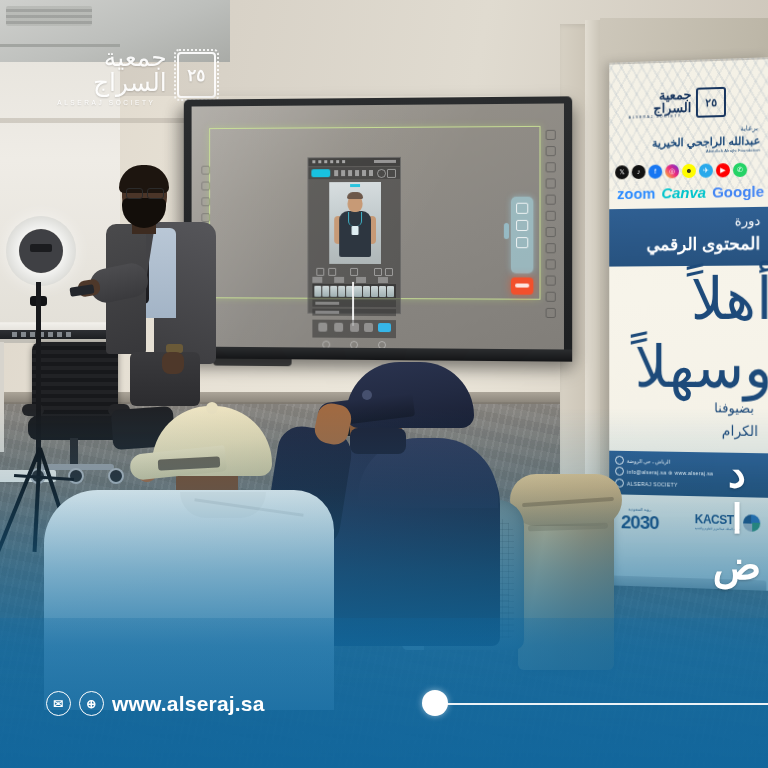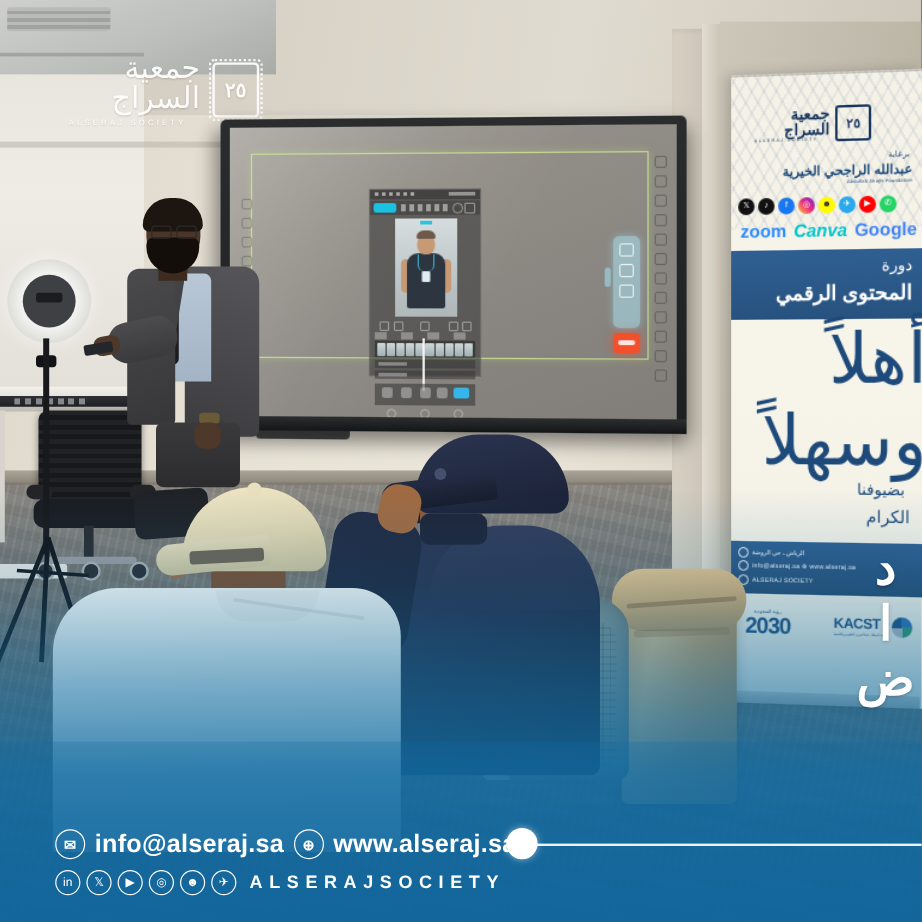--- a/index.html
+++ b/index.html
@@ -744,30 +744,20 @@
   </div>
 
   <div class="teal-overlay"></div>
   <div class="teal-overlay2"></div>
 
   <div class="vert-watermark">ضاد</div>
 
   <div class="footer">
     <div class="ft-row1">
       <span class="ft-ic big">✉</span>
-      <span>info@alseraj.sa</span>
       <span class="ft-ic big">⊕</span>
       <span>www.alseraj.sa</span>
     </div>
-    <div class="ft-row2">
-      <span class="ft-ic">in</span>
-      <span class="ft-ic">𝕏</span>
-      <span class="ft-ic">▶</span>
-      <span class="ft-ic">◎</span>
-      <span class="ft-ic">☻</span>
-      <span class="ft-ic">✈</span>
-      <span class="ft-handle">ALSERAJSOCIETY</span>
-    </div>
     <div class="ft-dot"></div>
     <div class="ft-line"></div>
   </div>
 
 </div>
 
 </body></html>

